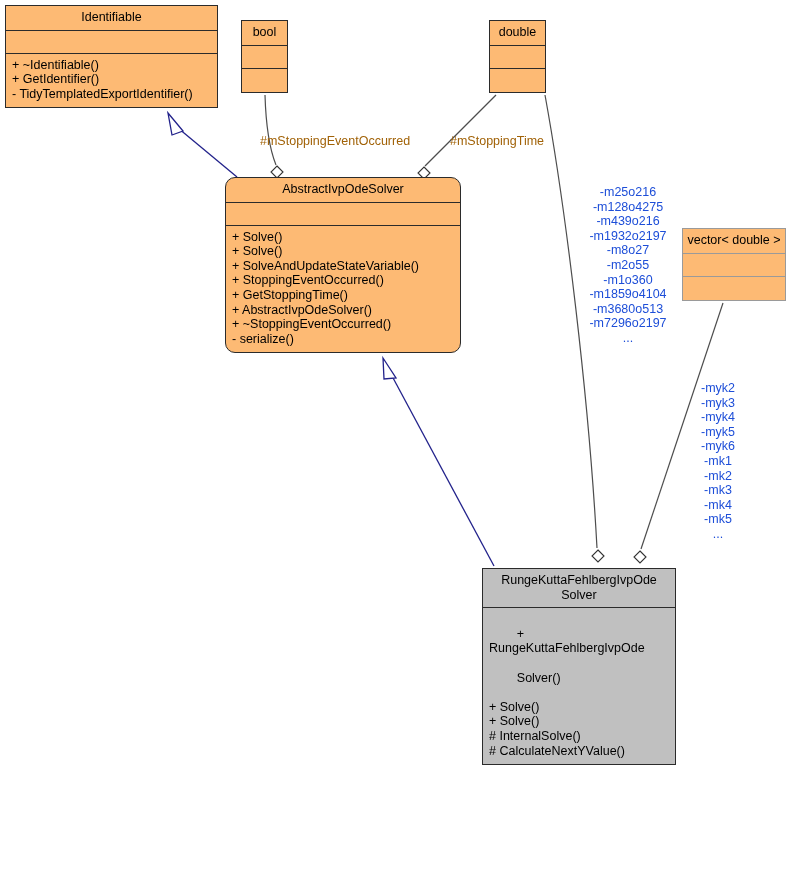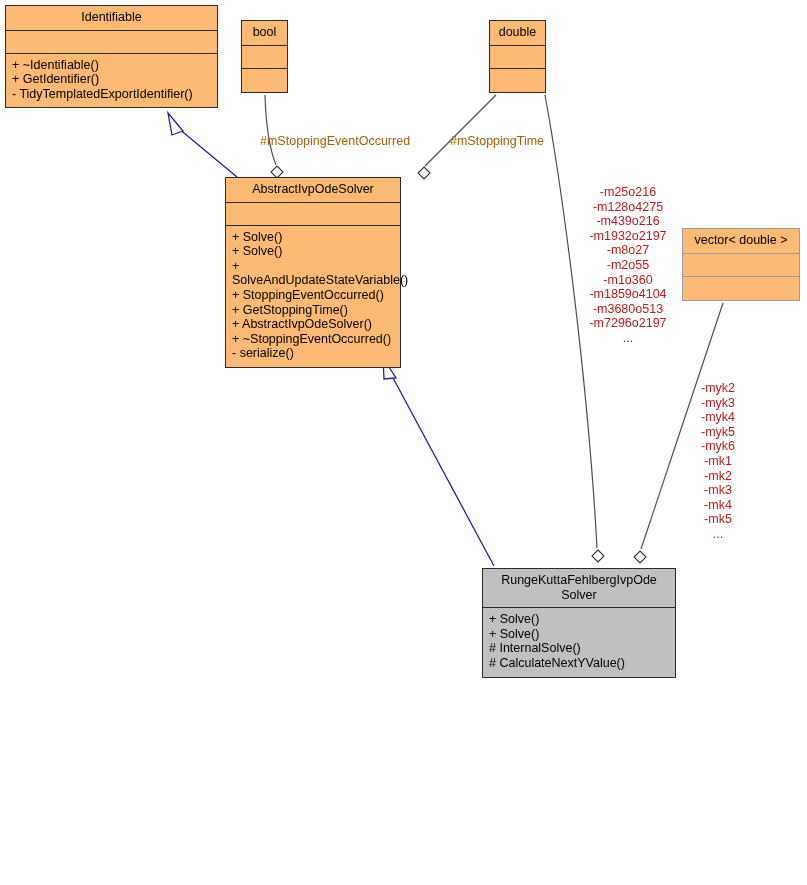--- a/index.html
+++ b/index.html
@@ -75,21 +75,21 @@
     position: absolute;
     font-size: 12.5px;
     line-height: 14.6px;
     color: #a16207;
     white-space: nowrap;
   }
   .label-stack {
     position: absolute;
     font-size: 12.5px;
     line-height: 14.6px;
-    color: #b91c1c;
+    color: #1d4ed8;
     text-align: center;
     white-space: nowrap;
   }
 </style>
 </head>
 <body>
 
 <div id="diagram">
 
   <svg class="edges" viewBox="0 0 807 885">
@@ -150,31 +150,31 @@
   <div class="uml-box" style="left:489px; top:20px; width:57px;">
     <div class="uml-title">double</div>
     <div class="uml-attrs">
       <div class="empty-compartment"></div>
     </div>
     <div class="uml-ops">
       <div class="empty-compartment"></div>
     </div>
   </div>
 
-  <div class="uml-box gray-edge" style="left:682px; top:228px; width:118px;">
+  <div class="uml-box gray-edge" style="left:682px; top:228px; width:104px;">
     <div class="uml-title">vector&lt; double &gt;</div>
     <div class="uml-attrs">
       <div class="empty-compartment"></div>
     </div>
     <div class="uml-ops">
       <div class="empty-compartment"></div>
     </div>
   </div>
 
-  <div class="uml-box thick" style="left:225px; top:177px; width:176px;">
+  <div class="uml-box thick" style="left:225px; top:177px; width:236px;border-radius:10px;">
     <div class="uml-title">AbstractIvpOdeSolver</div>
     <div class="uml-attrs">
       <div class="empty-compartment"></div>
     </div>
     <div class="uml-ops">
       <div class="uml-row">+ Solve()</div>
       <div class="uml-row">+ Solve()</div>
       <div class="uml-row">+ SolveAndUpdateStateVariable()</div>
       <div class="uml-row">+ StoppingEventOccurred()</div>
       <div class="uml-row">+ GetStoppingTime()</div>
@@ -183,20 +183,24 @@
       <div class="uml-row">- serialize()</div>
     </div>
   </div>
 
   <div class="uml-box thick filled" style="left:482px; top:568px; width:194px;">
     <div class="uml-title">
       <span>RungeKuttaFehlbergIvpOde</span><br>
       <span>Solver</span>
     </div>
     <div class="uml-ops">
+      <div class="uml-row">
+        <span>+ RungeKuttaFehlbergIvpOde</span><br>
+        <span>Solver()</span>
+      </div>
       <div class="uml-row">+ Solve()</div>
       <div class="uml-row">+ Solve()</div>
       <div class="uml-row"># InternalSolve()</div>
       <div class="uml-row"># CalculateNextYValue()</div>
 
     </div>
   </div>
 
   <div class="edge-label" style="left:260px; top:134px;">#mStoppingEventOccurred</div>
 

